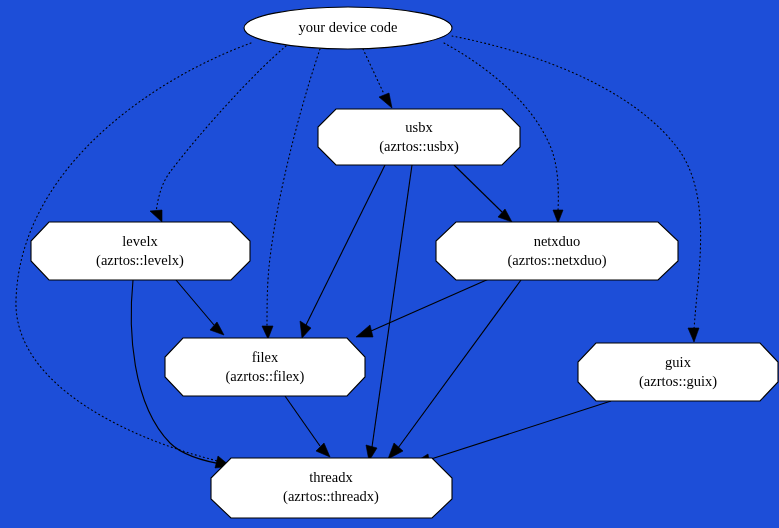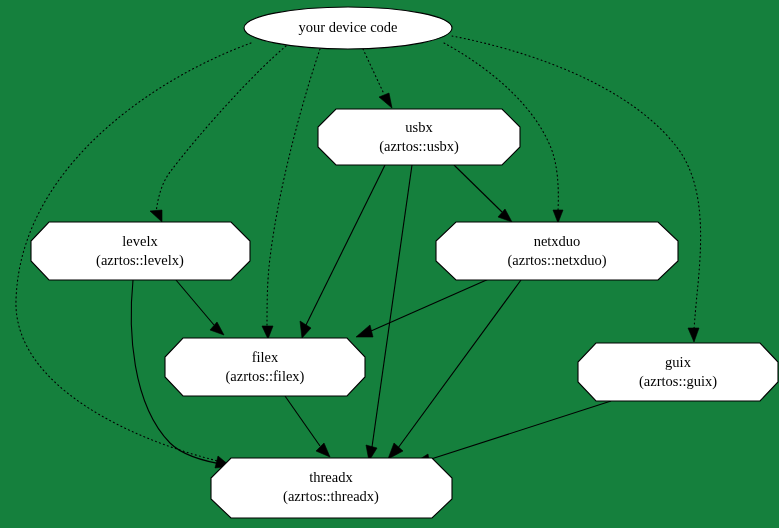--- a/index.html
+++ b/index.html
@@ -4,21 +4,21 @@
 <style>
   html, body {
     margin: 0;
     padding: 0;
     background: #ffffff;
   }
   #canvas {
     position: relative;
     width: 779px;
     height: 528px;
-    background: #15803d;
+    background: #1d4ed8;
     font-family: "Liberation Serif", "DejaVu Serif", serif;
     overflow: hidden;
   }
   #graph-svg {
     position: absolute;
     left: 0;
     top: 0;
     width: 779px;
     height: 528px;
   }

